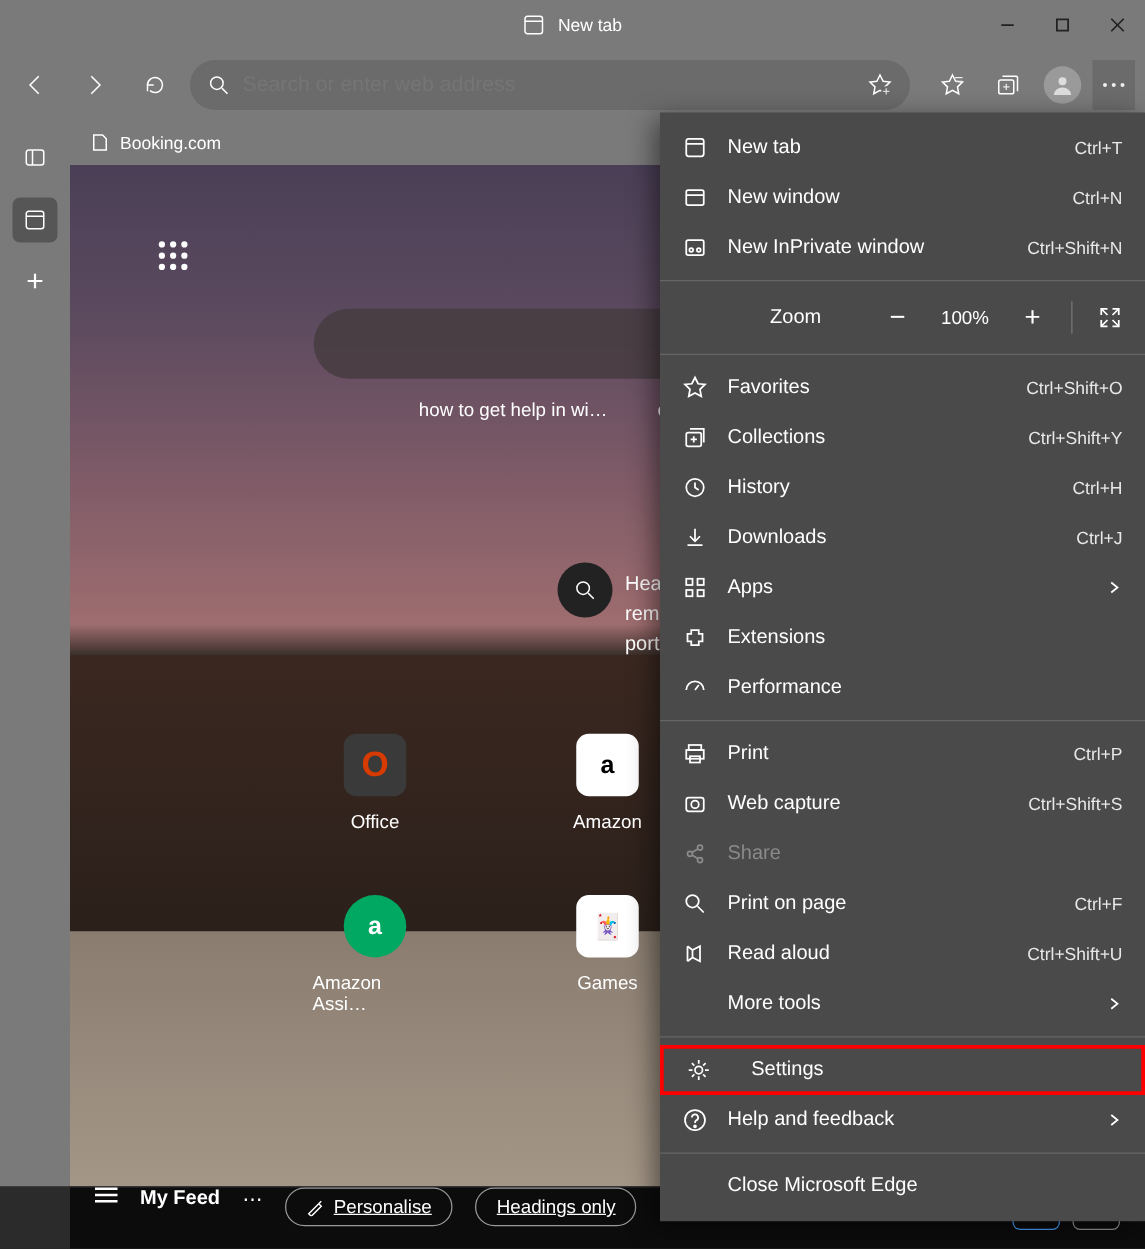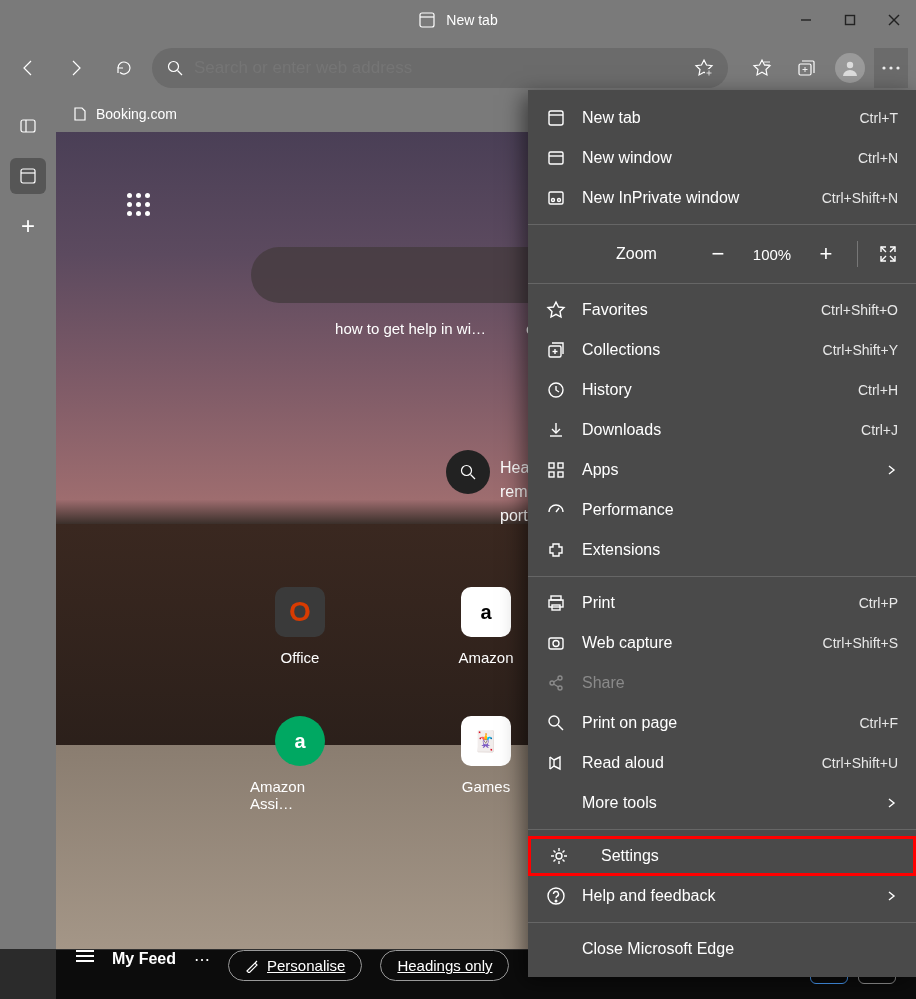--- a/index.html
+++ b/index.html
@@ -427,33 +427,33 @@
       <div class="mi-label">Apps</div>
       <span class="chev">
         <svg width="14" height="14" viewBox="0 0 14 14">
           <path d="M5 3 L10 7 L5 11" stroke="#fff" stroke-width="1.4" fill="none"></path>
         </svg>
       </span>
     </div>
     <div class="menu-item">
       <div class="menu-icon-slot">
         <svg width="20" height="20" viewBox="0 0 20 20" fill="none" stroke="#fff" stroke-width="1.4">
+          <path d="M7 4 h6 v3 h3 v6 h-3 v3 h-6 v-3 h-3 v-6 h3 Z"></path>
+        </svg>
+      </div>
+      <div class="mi-label">Extensions</div>
+    </div>
+    <div class="menu-item">
+      <div class="menu-icon-slot">
+        <svg width="20" height="20" viewBox="0 0 20 20" fill="none" stroke="#fff" stroke-width="1.4">
           <path d="M3 12 a7 7 0 0 1 14 0"></path>
           <line x1="10" y1="12" x2="13" y2="8"></line>
         </svg>
       </div>
       <div class="mi-label">Performance</div>
-    </div>
-    <div class="menu-item">
-      <div class="menu-icon-slot">
-        <svg width="20" height="20" viewBox="0 0 20 20" fill="none" stroke="#fff" stroke-width="1.4">
-          <path d="M7 4 h6 v3 h3 v6 h-3 v3 h-6 v-3 h-3 v-6 h3 Z"></path>
-        </svg>
-      </div>
-      <div class="mi-label">Extensions</div>
     </div>
     <div class="menu-sep"></div>
     <div class="menu-item">
       <div class="menu-icon-slot">
         <svg width="20" height="20" viewBox="0 0 20 20" fill="none" stroke="#fff" stroke-width="1.4">
           <rect x="5" y="3" width="10" height="4"></rect>
           <rect x="3" y="7" width="14" height="7"></rect>
           <rect x="6" y="12" width="8" height="5"></rect>
         </svg>
       </div>

